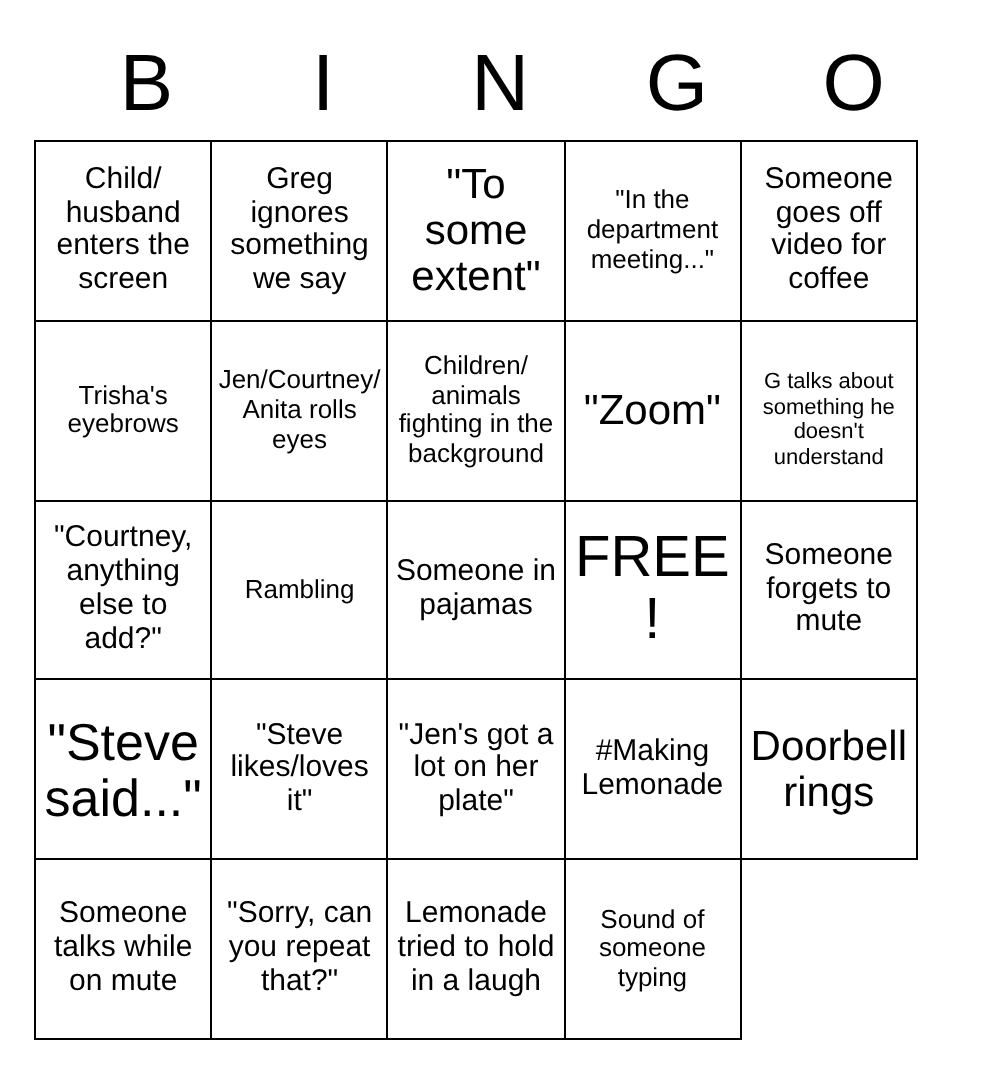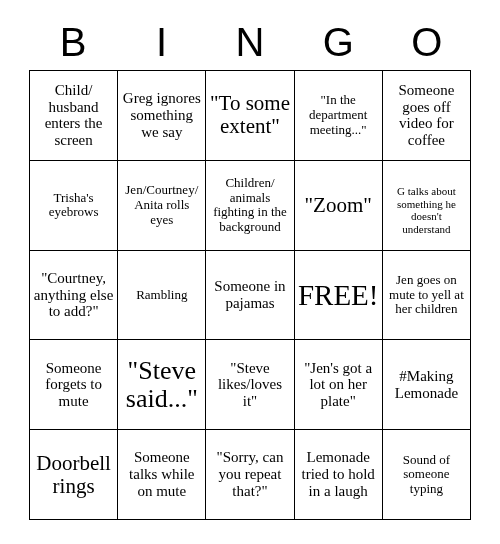--- a/index.html
+++ b/index.html
@@ -40,32 +40,31 @@
     font-weight: 400;
     line-height: 1;
     letter-spacing: 0;
     color: #000000;
     user-select: none;
   }
 
   
   .grid {
     position: absolute;
-    left: 29px;
+    left: 17px;
     top: 70px;
     width: 442px;
     height: 450px;
     display: grid;
     grid-template-columns: repeat(5, 1fr);
     grid-template-rows: repeat(5, 1fr);
     border-top: 1px solid #000000;
     border-left: 1px solid #000000;
     box-sizing: border-box;
     background: #ffffff;
-    font-family: Liberation Serif, serif;
   }
 
   .cell {
     border-right: 1px solid #000000;
     border-bottom: 1px solid #000000;
     box-sizing: border-box;
     display: flex;
     align-items: center;
     justify-content: center;
     text-align: center;
@@ -144,23 +143,20 @@
     </div>
     <div class="cell">
       <span class="cell-text fs-lg">Rambling</span>
     </div>
     <div class="cell">
       <span class="cell-text fs-md">Someone in pajamas</span>
     </div>
     <div class="cell">
       <span class="cell-text fs-3xl">FREE!</span>
     </div>
-    <div class="cell">
-      <span class="cell-text fs-sm">Jen goes on mute to yell at her children</span>
-    </div>
 
     <div class="cell">
       <span class="cell-text fs-md">Someone forgets to mute</span>
     </div>
     <div class="cell">
       <span class="cell-text fs-2xl">"Steve said..."</span>
     </div>
     <div class="cell">
       <span class="cell-text fs-md">"Steve likes/loves it"</span>
     </div>

